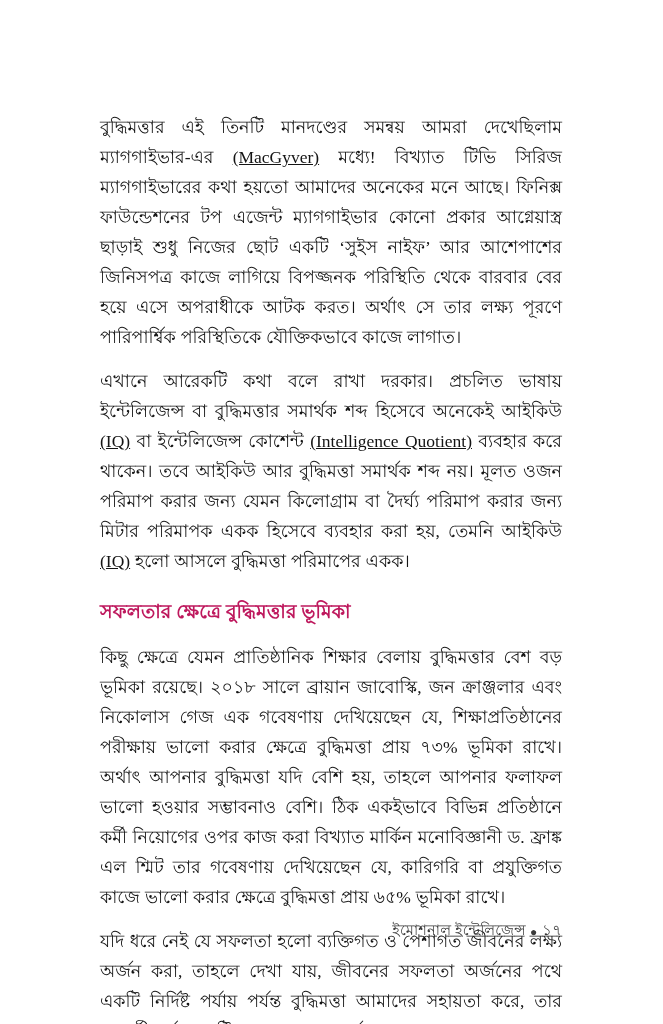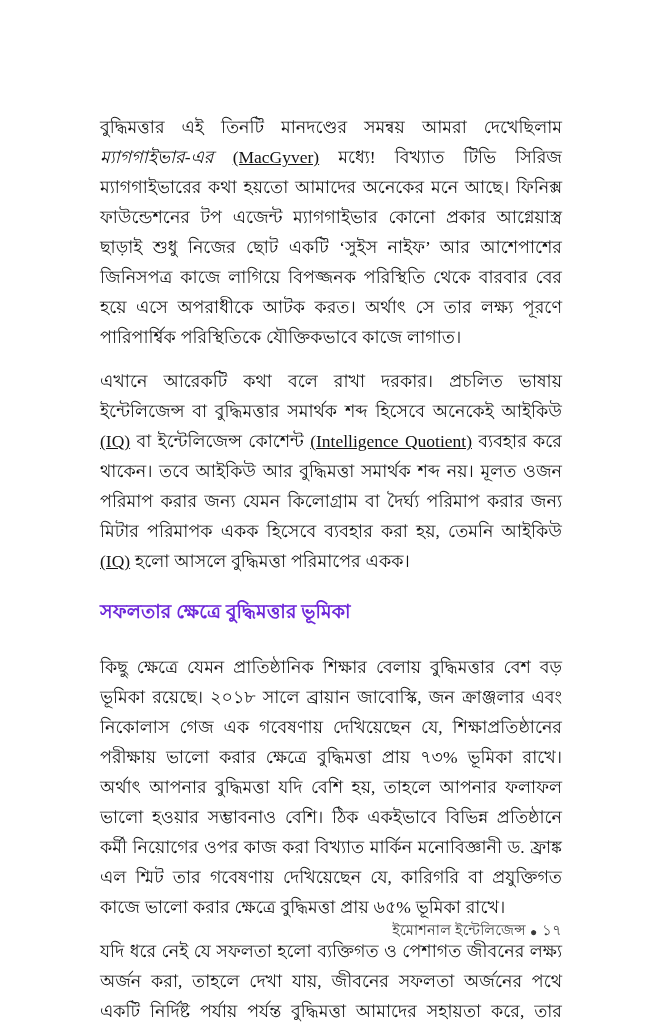--- a/index.html
+++ b/index.html
@@ -30,35 +30,34 @@
     font-size: 17.5px;
     line-height: 30px;
     text-align: justify;
     text-justify: inter-word;
     word-spacing: 0.5px;
     color: #141414;
   }
   p.body:last-of-type { margin-bottom: 0; }
 
   .ital {
-    font-style: italic;
   }
   .latin {
     font-family: "Liberation Serif", "DejaVu Serif", serif;
     font-style: normal;
     text-decoration: underline;
   }
 
   h2.section-heading {
-    margin: 22px 0 26px 0;
+    margin: 22px 0 16px 0;
     font-size: 19px;
     line-height: 28px;
     font-weight: bold;
     text-align: left;
-    color: #6d28d9;
+    color: #be185d;
     letter-spacing: 0.1px;
   }
 
   .footer {
     position: absolute;
     left: 100px;
     top: 919px;
     width: 462px;
     text-align: right;
     font-size: 14.5px;

